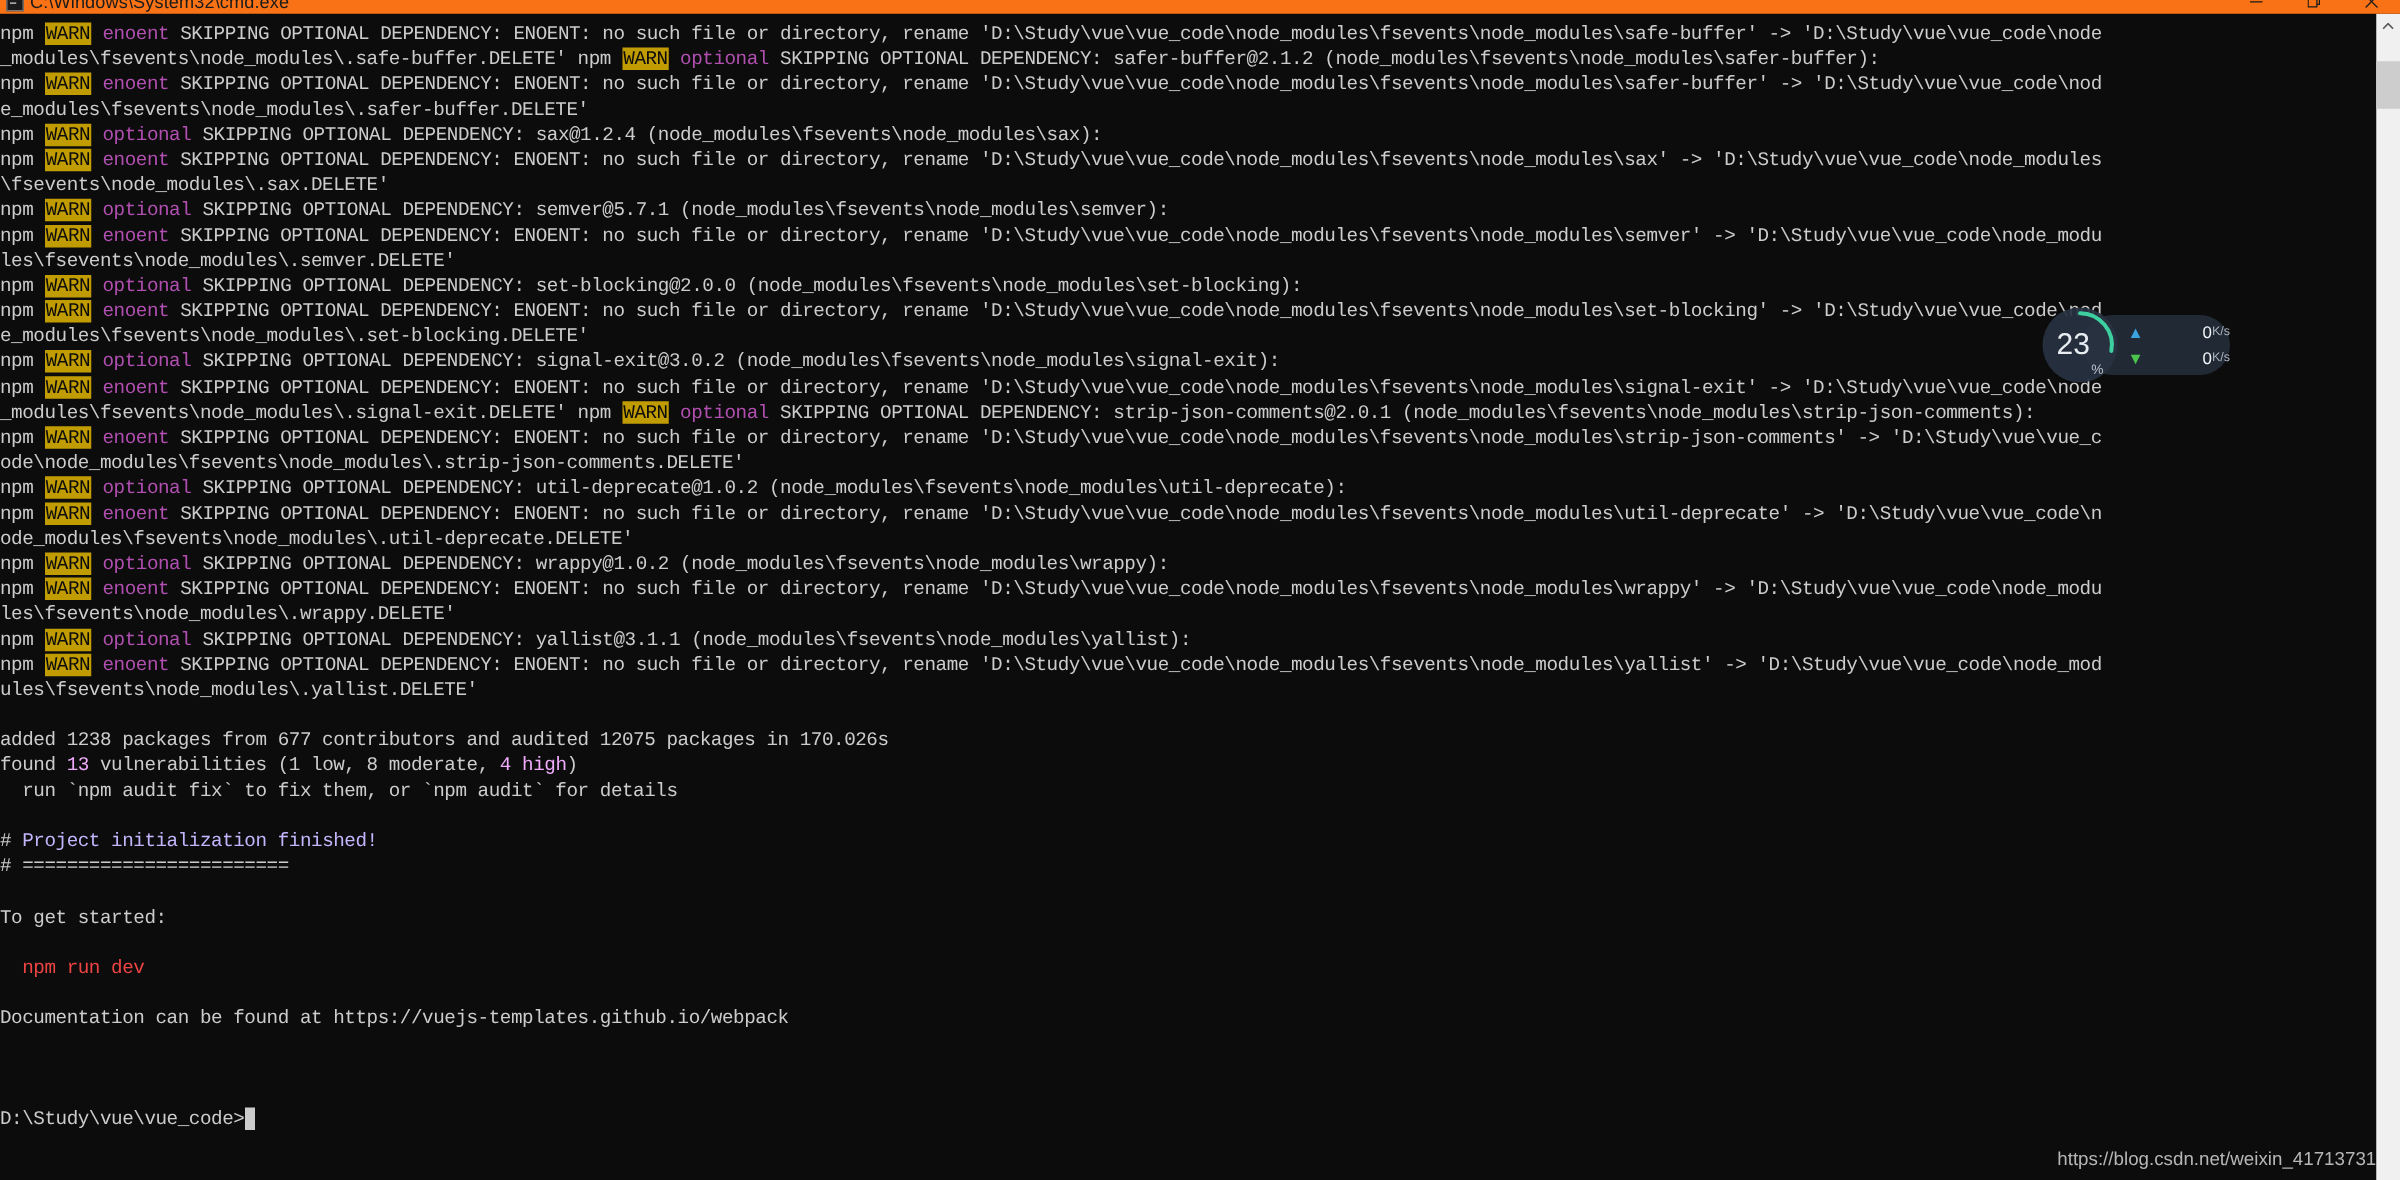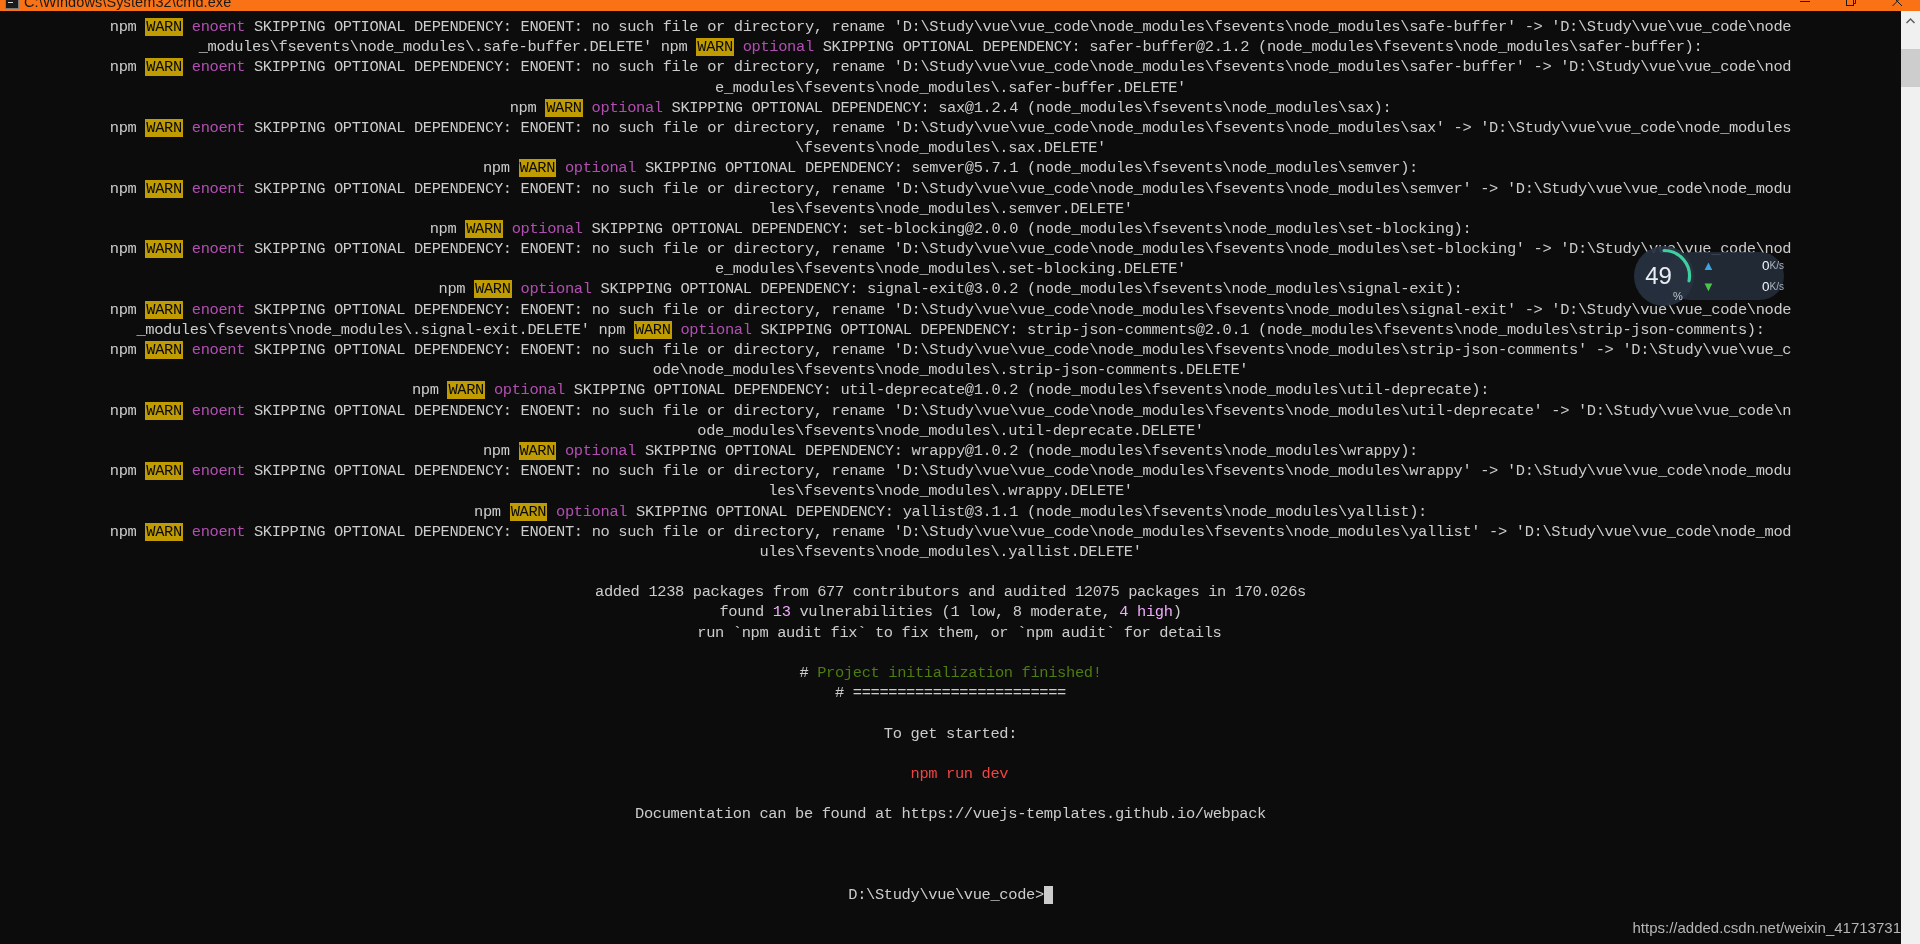--- a/index.html
+++ b/index.html
@@ -68,41 +68,40 @@
 
   
   .console {
     position: absolute;
     left: 0; top: 11px;
     width: 1901px;
     height: 933px;
     background: #0c0c0c;
     overflow: hidden;
     z-index: 5;
-    text-align: center;
   }
   .console-lines {
     position: absolute;
     left: 0; top: 6px;
     width: 1901px;
     font-family: "Liberation Mono", "DejaVu Sans Mono", monospace;
     font-size: 15.4px;
     line-height: 20.2px;
     letter-spacing: -0.35px;
     white-space: pre;
     color: #ccc8c8;
   }
   .ln { height: 20.2px; }
 
   
   .c-def  { color: #cccccc; }
   .c-warn { color: #0c0c0c; background: #c19c00; padding: 0 1px; }
   .c-mag  { color: #b14fb1; }
   .c-red  { color: #f0abfc; }
-  .c-grn  { color: #4d7c0f; }
+  .c-grn  { color: #c4b5fd; }
   .c-yel  { color: #ef4444; }
   .c-cur  { background: #cccccc; color: #cccccc; }
 
   
   .vscroll {
     position: absolute;
     right: 0; top: 11px;
     width: 19px; height: 933px;
     background: #f0f0f0;
     z-index: 20;
@@ -253,33 +252,33 @@
   </div>
 
   <div class="perf">
     <div class="perf-bg"></div>
     <div class="gauge">
       <div class="gauge-circle"></div>
       <svg width="60" height="60" viewBox="0 0 60 60">
         <path id="gauge-arc" d="M 30 4.5 A 25.5 25.5 0 0 1 55.04832489358156 34.778223521935985" fill="none" stroke="#3ecfa0" stroke-width="3.2" stroke-linecap="round"></path>
       </svg>
       <div class="gauge-txt">
-        <span class="gauge-num">49</span>
+        <span class="gauge-num">23</span>
         <span class="gauge-pct">%</span>
       </div>
     </div>
     <div class="perf-rows">
       <div class="perf-row">
         <span class="perf-arrow arr-up">▲</span>
         <span class="perf-val">0</span>
         <span class="perf-unit">K/s</span>
       </div>
       <div class="perf-row">
         <span class="perf-arrow arr-dn">▼</span>
         <span class="perf-val">0</span>
         <span class="perf-unit">K/s</span>
       </div>
     </div>
   </div>
 
-  <div class="watermark">https://added.csdn.net/weixin_41713731</div>
+  <div class="watermark">https://blog.csdn.net/weixin_41713731</div>
 
 </div>
 
 </body></html>

